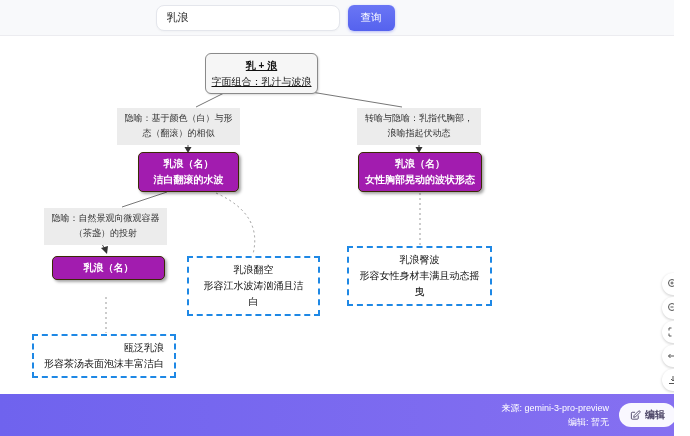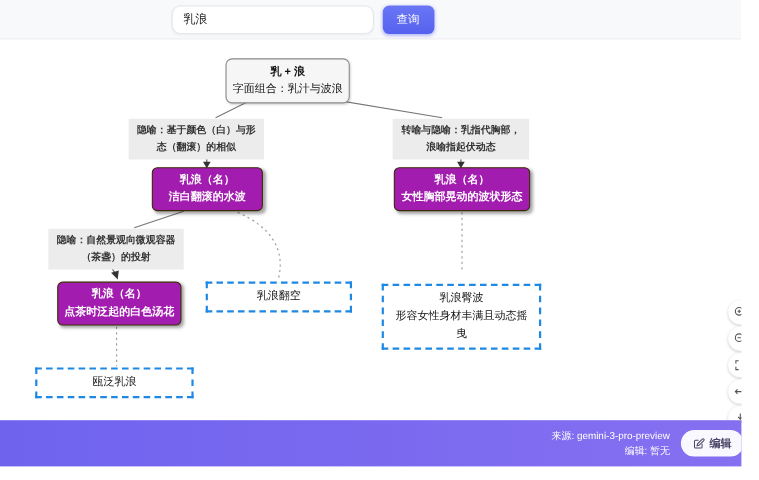--- a/index.html
+++ b/index.html
@@ -26,28 +26,28 @@
   }
 
   
   .canvas { position:relative; width:690px; height:358px; background:#fff; }
   .edges { position:absolute; left:0; top:0; pointer-events:none; }
 
   .node { position:absolute; text-align:center; }
   .root-node {
     background:#f6f6f6; border:1px solid #8a8a8a; border-radius:6px;
     box-shadow:1px 1px 2px rgba(0,0,0,0.15);
-    padding:4px 5px; font-size:10px; color:#111; line-height:1.55;
+    padding:4px 5px; font-size:10px; color:#111; line-height:1.55;text-decoration:underline;
   }
   .root-node .t1 { font-weight:bold; display:block; }
   .root-node .t2 { display:block; }
 
   .edge-label {
     background:#ececec; color:#333; font-size:9px; line-height:1.7;
-    padding:3px 6px; text-align:center;font-weight:bold;
+    padding:3px 6px; text-align:center;
   }
 
   .orange-node {
     background:#a21caf; border:1.5px solid #3a2b05; border-radius:5px;
     box-shadow:2px 2px 3px rgba(0,0,0,0.35);
     color:#fff; font-size:10px; font-weight:bold; line-height:1.6;
     padding:3px 4px;
   }
   .orange-node span { display:block; }
 
@@ -61,21 +61,21 @@
   .fab-col { position:absolute; right:6px; bottom:3px; display:flex; flex-direction:column; gap:2px; }
   .fab {
     width:22px; height:22px; border-radius:50%; background:#fff; border:none;
     box-shadow:0 1px 3px rgba(0,0,0,0.2); cursor:pointer;
     display:flex; align-items:center; justify-content:center; color:#555; padding:0;
   }
   .fab svg { width:12px; height:12px; display:block; }
 
   
   .footer {
-    position:absolute; left:0; bottom:12px; width:690px; height:42px;
+    position:absolute; left:0; bottom:0; width:690px; height:42px;
     background:linear-gradient(90deg,#6f63ee,#8670f1);
     display:flex; align-items:center; justify-content:flex-end; gap:10px;
     padding:0 14px;
   }
   .footer-meta { text-align:right; color:#fff; font-size:9px; line-height:1.6; }
   .edit-btn {
     height:24px; padding:0 11px; border:none; border-radius:12px;
     background:rgba(255,255,255,0.95); color:#4b4466; font-size:10px; font-weight:bold;
     display:flex; align-items:center; gap:4px; cursor:pointer;
   }
@@ -125,32 +125,33 @@
     <div class="node orange-node" style="left:138px; top:116px; width:101px;">
       <span>乳浪（名）</span>
       <span>洁白翻滚的水波</span>
     </div>
     <div class="node orange-node" style="left:358px; top:116px; width:124px;">
       <span>乳浪（名）</span>
       <span>女性胸部晃动的波状形态</span>
     </div>
     <div class="node orange-node" style="left:52px; top:220px; width:113px;">
       <span>乳浪（名）</span>
-      <span>点茶时泛起的白色汤花</span>
     </div>
 
     <div class="node dashed-node" style="left:187px; top:220px; width:133px;">
       <span>乳浪翻空</span>
+      <span>形容江水波涛汹涌且洁白</span>
     </div>
-    <div class="node dashed-node" style="left:347px; top:210px; width:145px;margin-top:12px;">
+    <div class="node dashed-node" style="left:347px; top:210px; width:145px;">
       <span>乳浪臀波</span>
       <span>形容女性身材丰满且动态摇曳</span>
     </div>
-    <div class="node dashed-node" style="left:32px; top:298px; width:144px;">
+    <div class="node dashed-node" style="left:32px; top:298px; width:144px;text-align:right;">
       <span>瓯泛乳浪</span>
+      <span>形容茶汤表面泡沫丰富洁白</span>
     </div>
 
     <div class="fab-col">
       <button class="fab">
         <svg viewBox="0 0 24 24" fill="none" stroke="currentColor" stroke-width="2">
           <circle cx="10" cy="10" r="7"></circle>
             <path d="M15.5 15.5 L21 21 M7 10h6 M10 7v6"></path>
         </svg>
       </button>
       <button class="fab">

